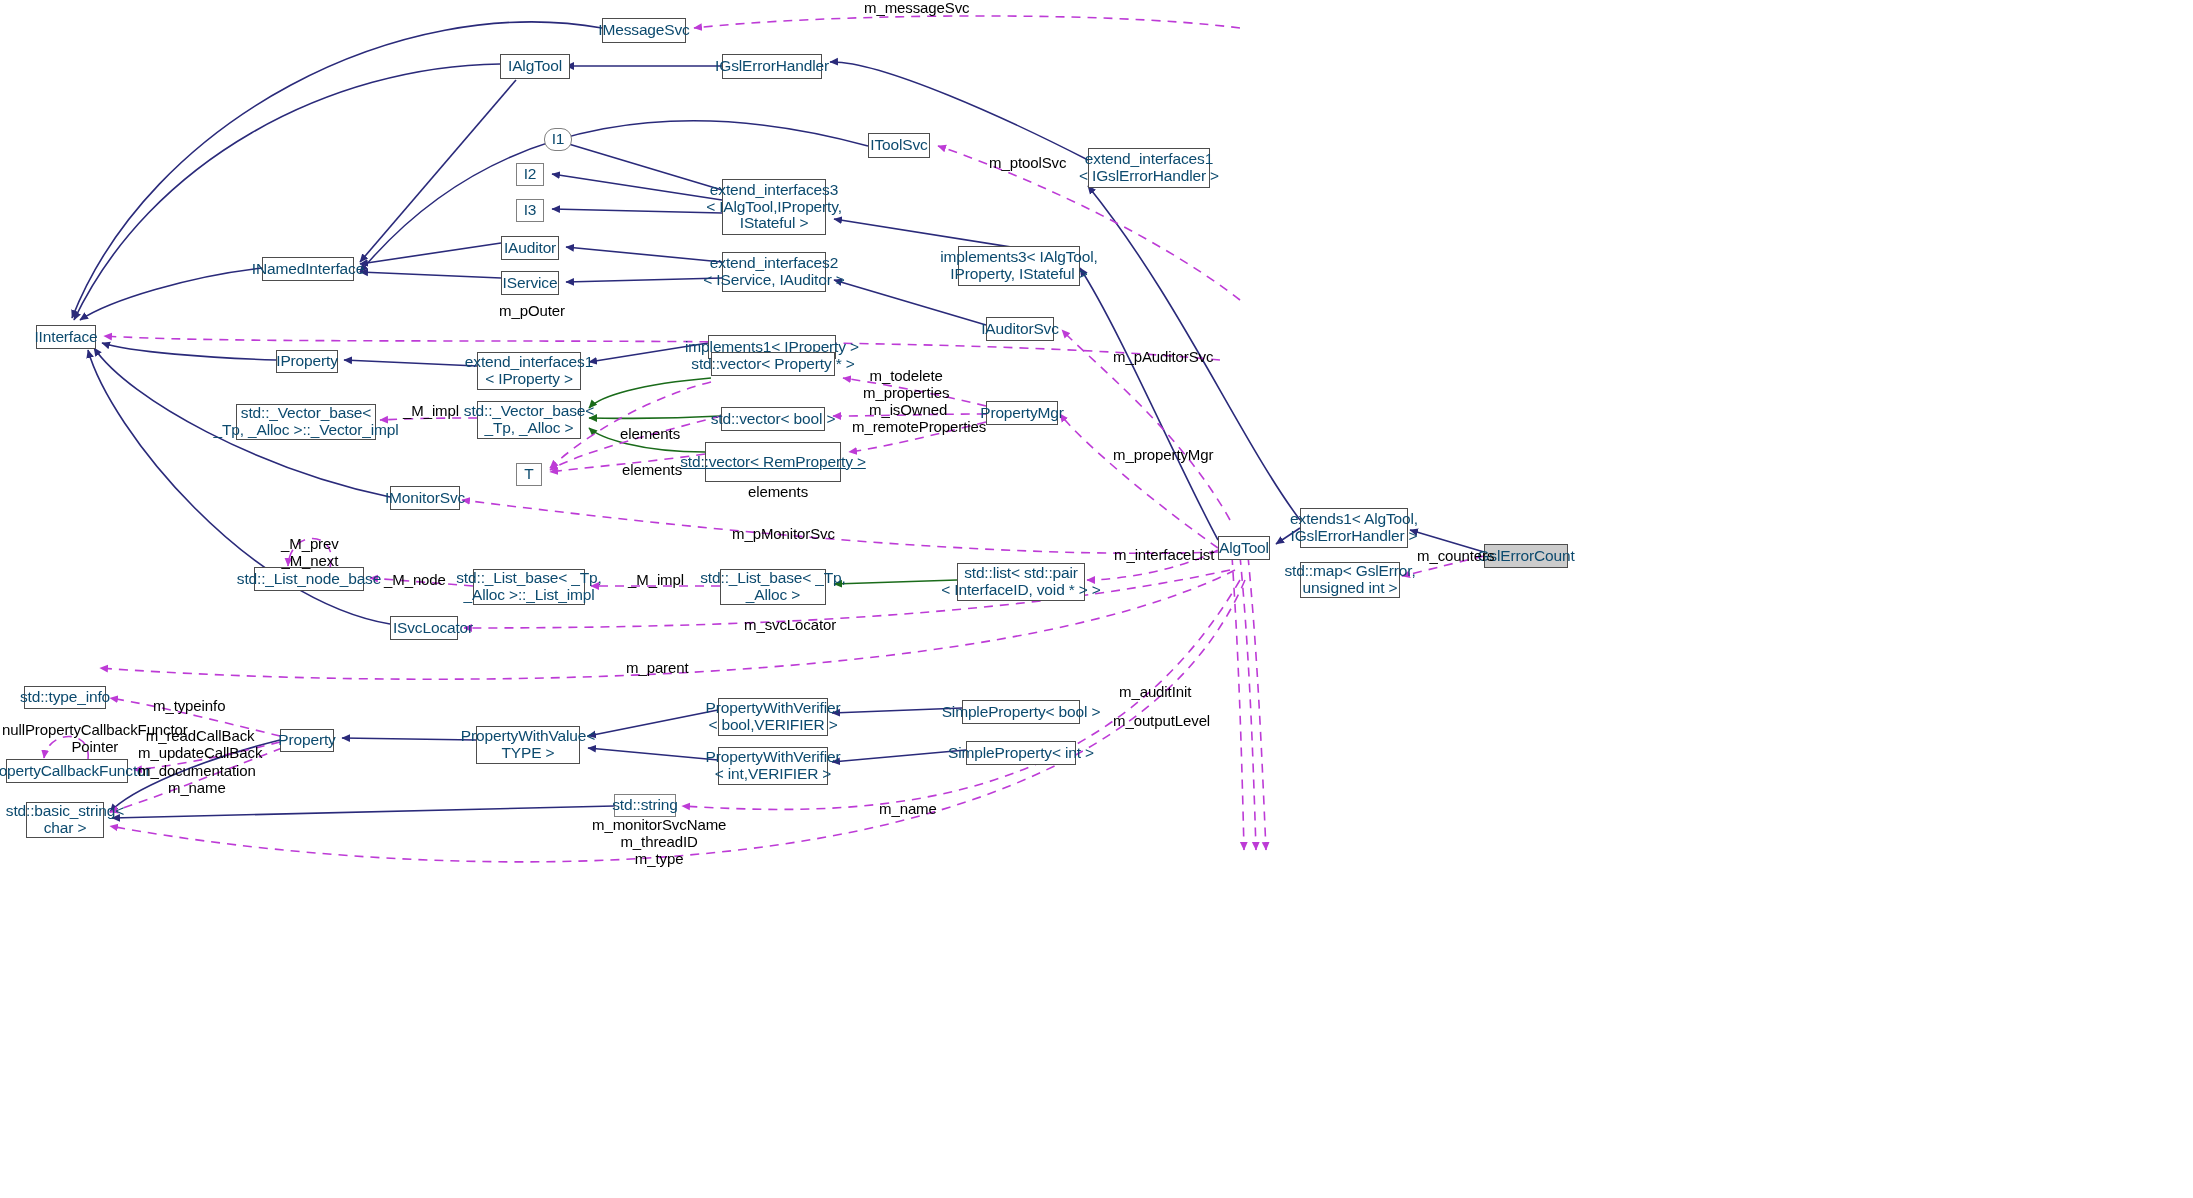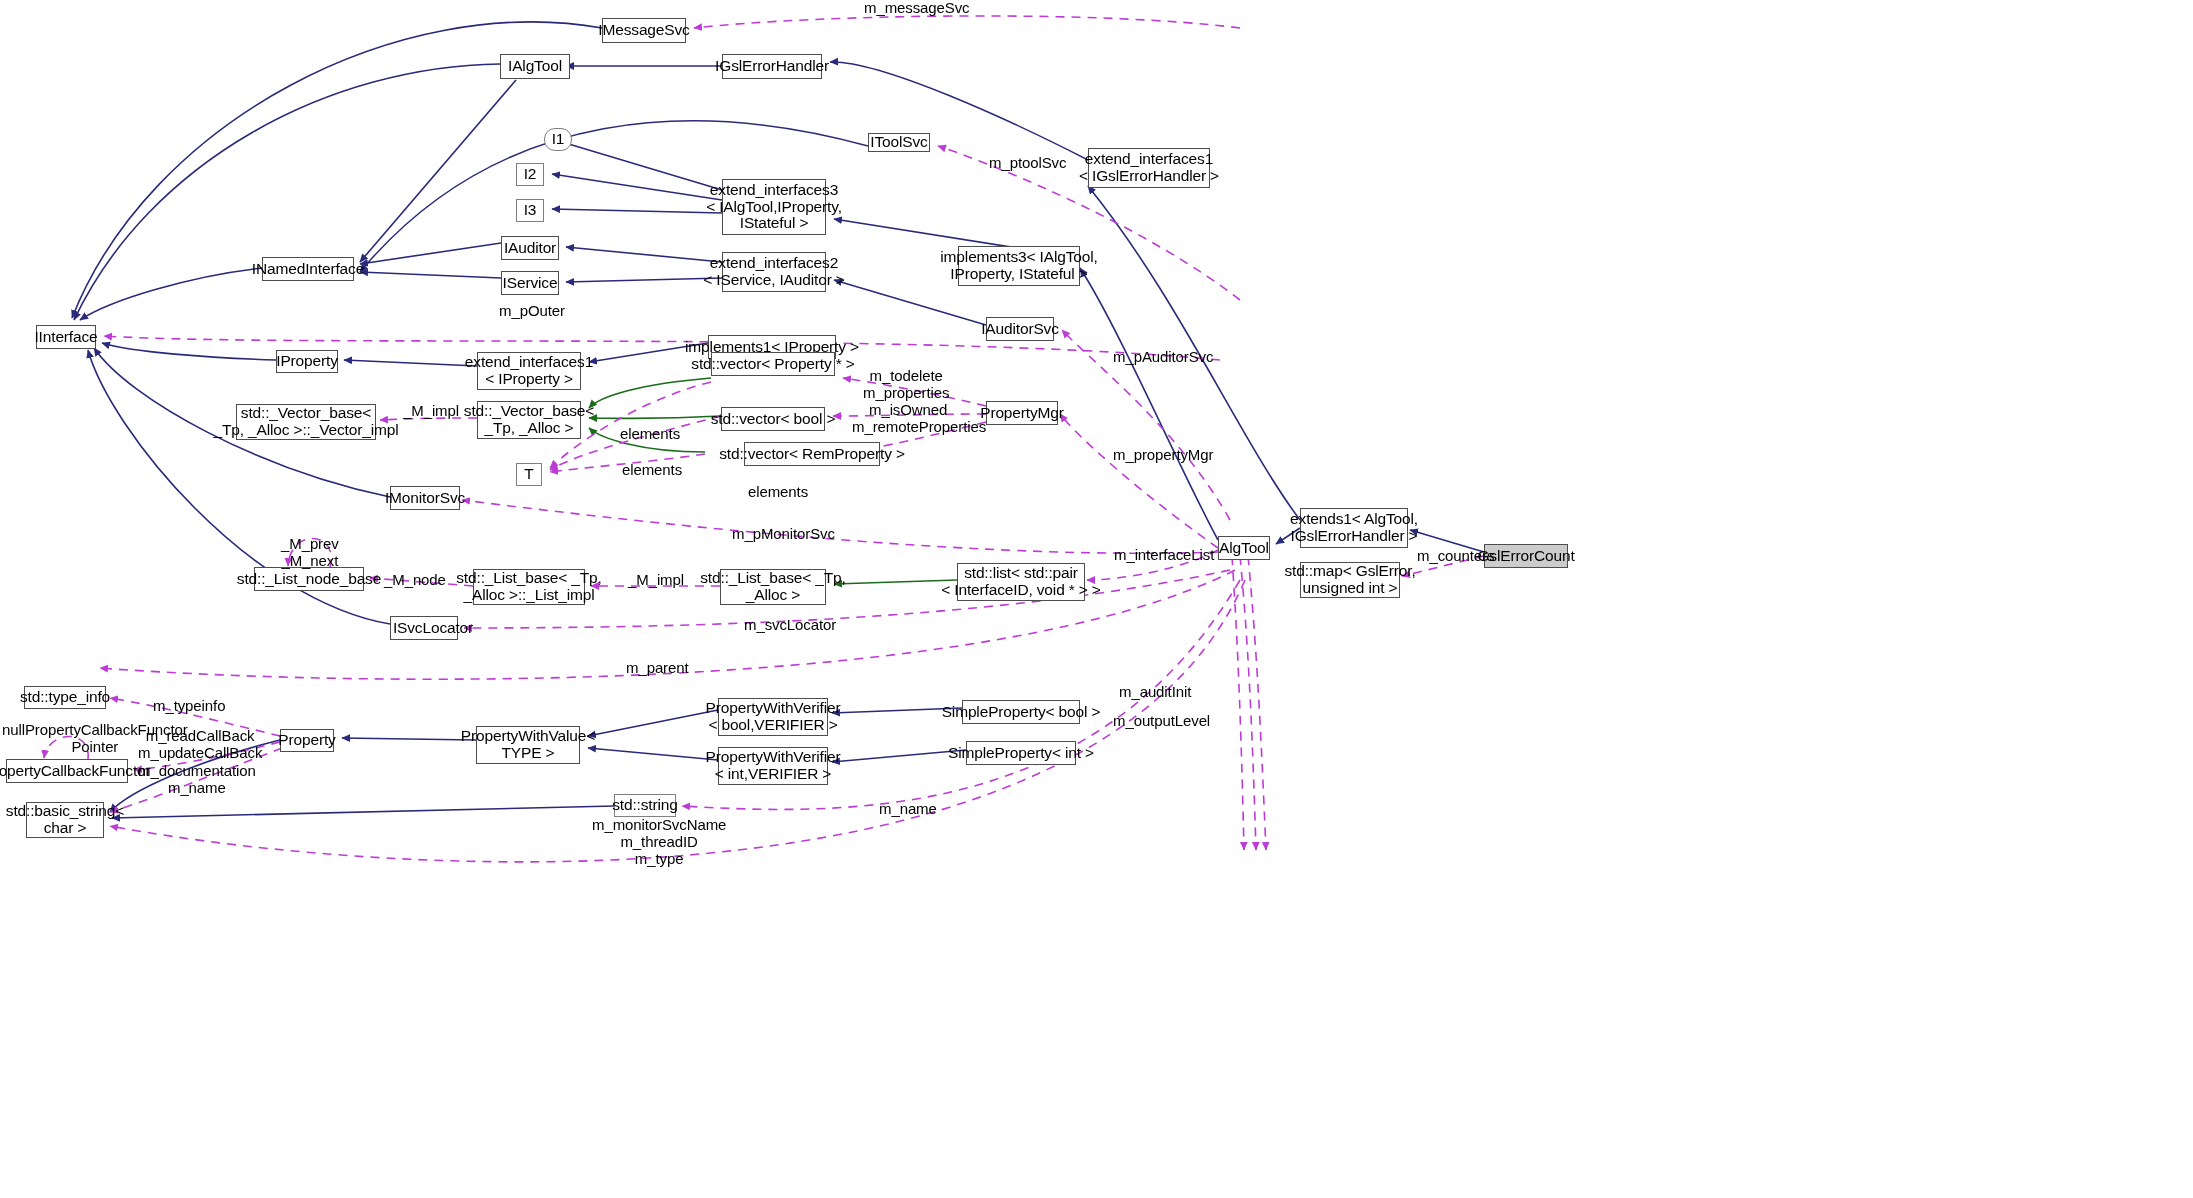--- a/index.html
+++ b/index.html
@@ -1,21 +1,21 @@
 <!DOCTYPE html>
 <html><head>
 <meta charset="utf-8">
 <style>
   html,body{margin:0;padding:0;background:#ffffff;}
   #canvas{position:relative;width:2193px;height:1198px;background:#ffffff;
           font-family:"Liberation Sans","DejaVu Sans",sans-serif;overflow:hidden;}
   svg#edges{position:absolute;left:0;top:0;width:2193px;height:1198px;}
   .node{position:absolute;box-sizing:border-box;background:#ffffff;
         border:1px solid #808080;display:flex;align-items:center;justify-content:center;
-        text-align:center;color:#000000;font-size:15.5px;line-height:1.08;
+        text-align:center;color:#0c4a6e;font-size:15.5px;line-height:1.08;
         white-space:pre;letter-spacing:-0.15px;}
   .node.thick{border:1.6px solid #4d4d4d;}
   .node.highlight{background:#cccccc;border:1.6px solid #4d4d4d;}
   .elabel{position:absolute;font-size:15px;color:#000000;white-space:pre;
           text-align:center;line-height:1.12;letter-spacing:-0.1px;}
 </style>
 </head>
 <body>
 
 <div id="canvas">
@@ -143,21 +143,21 @@
       <path d="M1248,556 C1258,660 1262,760 1266,850" marker-end=""></path>
     </g>
   </svg>
 
   <div class="node thick" style="left:602px;top:18px;width:84px;height:25px;">IMessageSvc</div>
   <div class="node thick" style="left:500px;top:54px;width:70px;height:25px;">IAlgTool</div>
   <div class="node thick" style="left:722px;top:54px;width:100px;height:25px;">IGslErrorHandler</div>
   <div class="node" style="left:544px;top:128px;width:28px;height:23px;border-radius:11px;">I1</div>
   <div class="node" style="left:516px;top:163px;width:28px;height:23px;">I2</div>
   <div class="node" style="left:516px;top:199px;width:28px;height:23px;">I3</div>
-  <div class="node thick" style="left:868px;top:133px;width:62px;height:19px;">IToolSvc</div>
+  <div class="node thick" style="left:868px;top:133px;width:62px;height:25px;">IToolSvc</div>
   <div class="node thick" style="left:1088px;top:148px;width:122px;height:40px;">extend_interfaces1
 &lt; IGslErrorHandler &gt;</div>
   <div class="node thick" style="left:722px;top:179px;width:104px;height:56px;">extend_interfaces3
 &lt; IAlgTool,IProperty,
 IStateful &gt;</div>
   <div class="node thick" style="left:501px;top:236px;width:58px;height:24px;">IAuditor</div>
   <div class="node thick" style="left:262px;top:257px;width:92px;height:24px;">INamedInterface</div>
   <div class="node thick" style="left:501px;top:271px;width:58px;height:24px;">IService</div>
   <div class="node thick" style="left:722px;top:252px;width:104px;height:40px;">extend_interfaces2
 &lt; IService, IAuditor &gt;</div>
@@ -170,21 +170,21 @@
 &lt; IProperty &gt;</div>
   <div class="node thick" style="left:708px;top:335px;width:128px;height:24px;">implements1&lt; IProperty &gt;</div>
   <div class="node thick" style="left:711px;top:352px;width:124px;height:24px;">std::vector&lt; Property * &gt;</div>
   <div class="node thick" style="left:236px;top:404px;width:140px;height:36px;">std::_Vector_base&lt;
 _Tp, _Alloc &gt;::_Vector_impl</div>
   <div class="node thick" style="left:477px;top:401px;width:104px;height:38px;">std::_Vector_base&lt;
 _Tp, _Alloc &gt;</div>
   <div class="node thick" style="left:721px;top:407px;width:104px;height:24px;">std::vector&lt; bool &gt;</div>
   <div class="node thick" style="left:986px;top:401px;width:72px;height:24px;">PropertyMgr</div>
   <div class="node" style="left:516px;top:463px;width:26px;height:23px;">T</div>
-  <div class="node thick" style="left:744px;top:442px;width:136px;height:24px;">std::vector&lt; RemProperty &gt;</div>
+  <div class="node thick" style="left:705px;top:442px;width:136px;height:40px;text-decoration:underline;">std::vector&lt; RemProperty &gt;</div>
   <div class="node thick" style="left:390px;top:486px;width:70px;height:24px;">IMonitorSvc</div>
   <div class="node thick" style="left:1300px;top:508px;width:108px;height:40px;">extends1&lt; AlgTool,
 IGslErrorHandler &gt;</div>
   <div class="node thick" style="left:1218px;top:536px;width:52px;height:24px;">AlgTool</div>
   <div class="node highlight" style="left:1484px;top:544px;width:84px;height:24px;">GslErrorCount</div>
   <div class="node thick" style="left:254px;top:567px;width:110px;height:24px;">std::_List_node_base</div>
   <div class="node thick" style="left:473px;top:569px;width:112px;height:36px;">std::_List_base&lt; _Tp,
 _Alloc &gt;::_List_impl</div>
   <div class="node thick" style="left:720px;top:569px;width:106px;height:36px;">std::_List_base&lt; _Tp,
 _Alloc &gt;</div>

